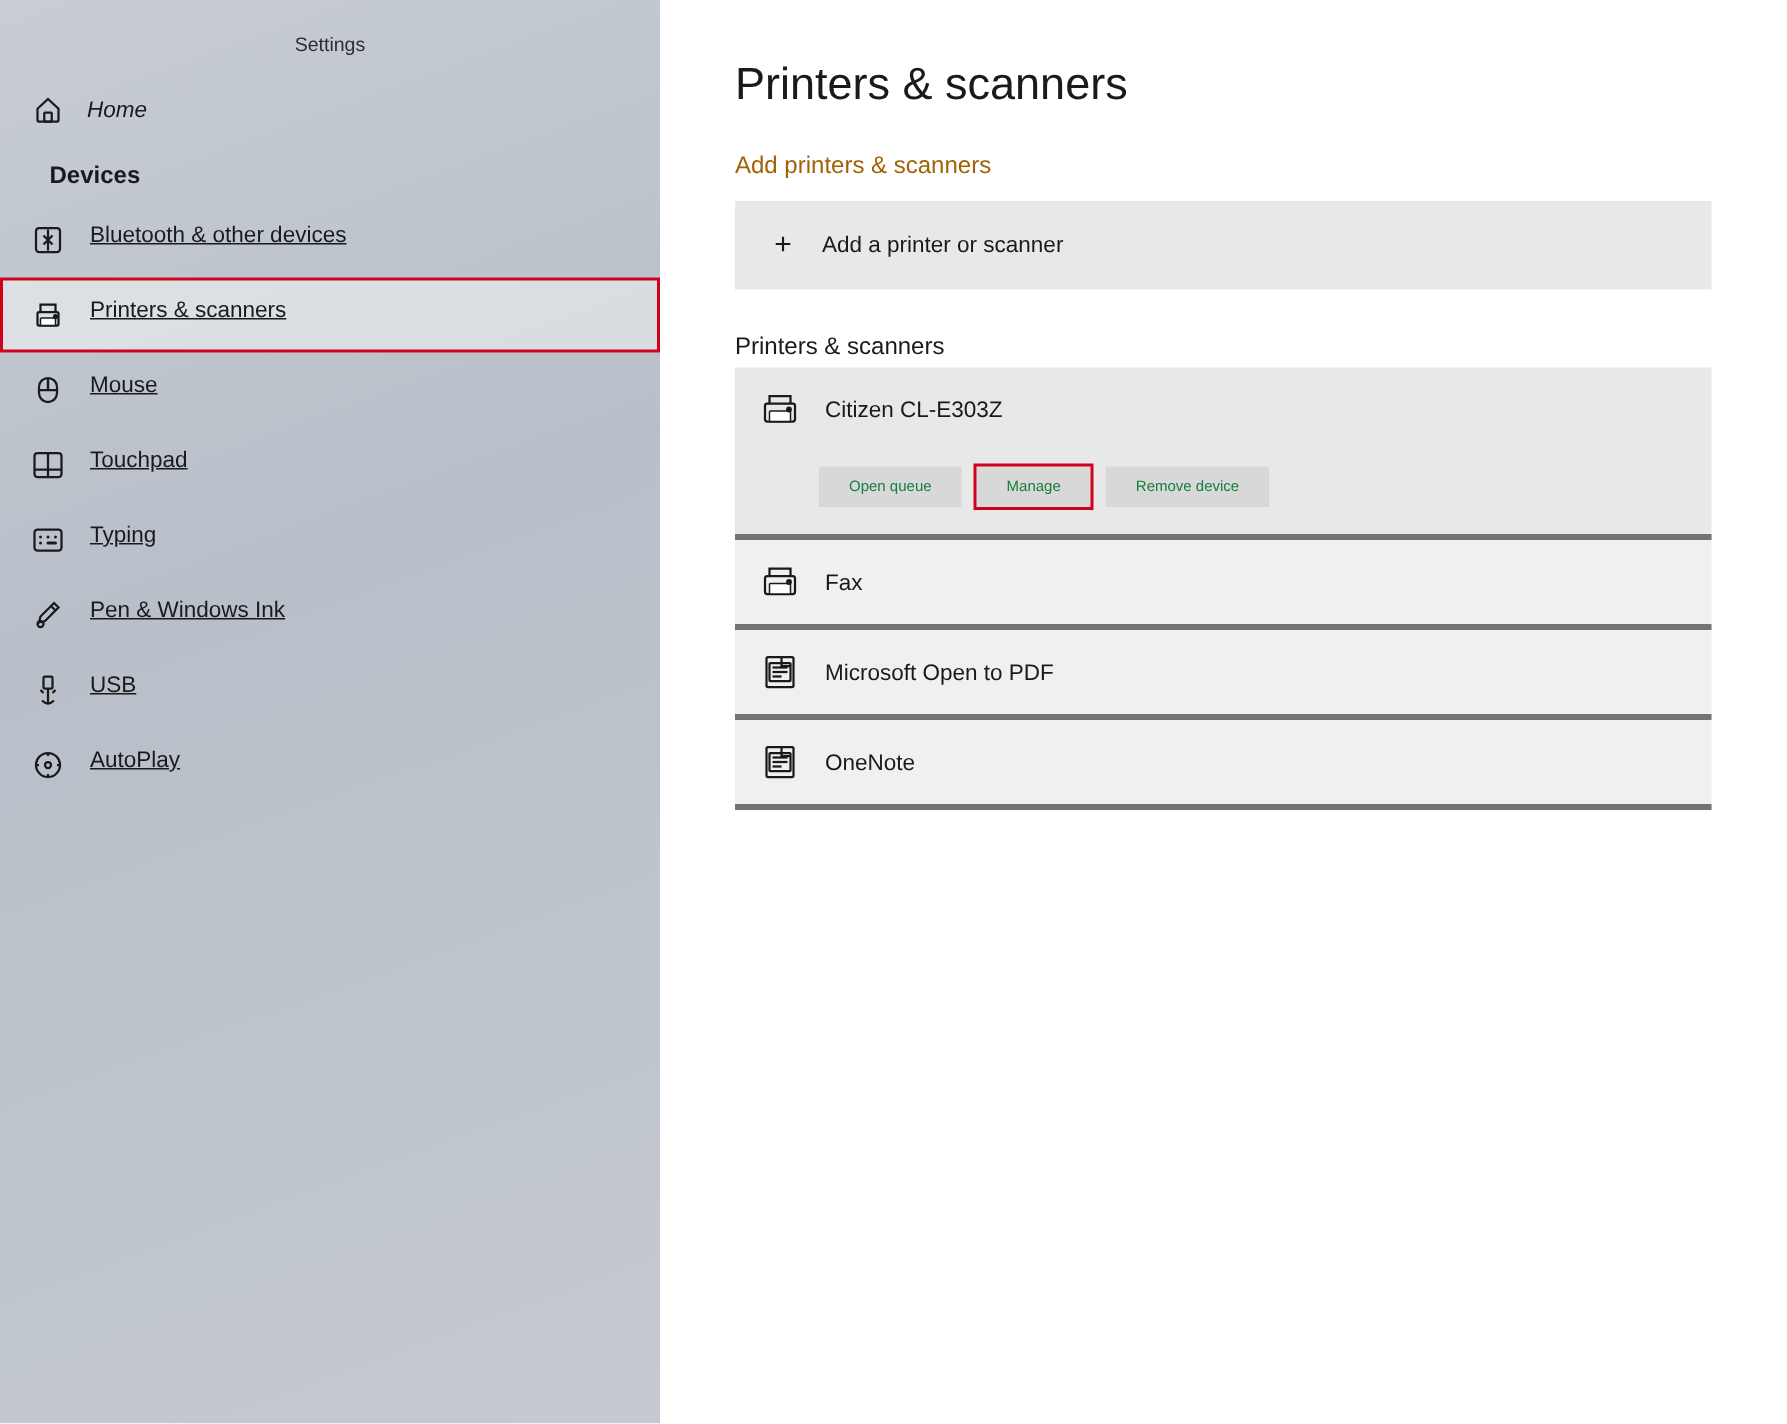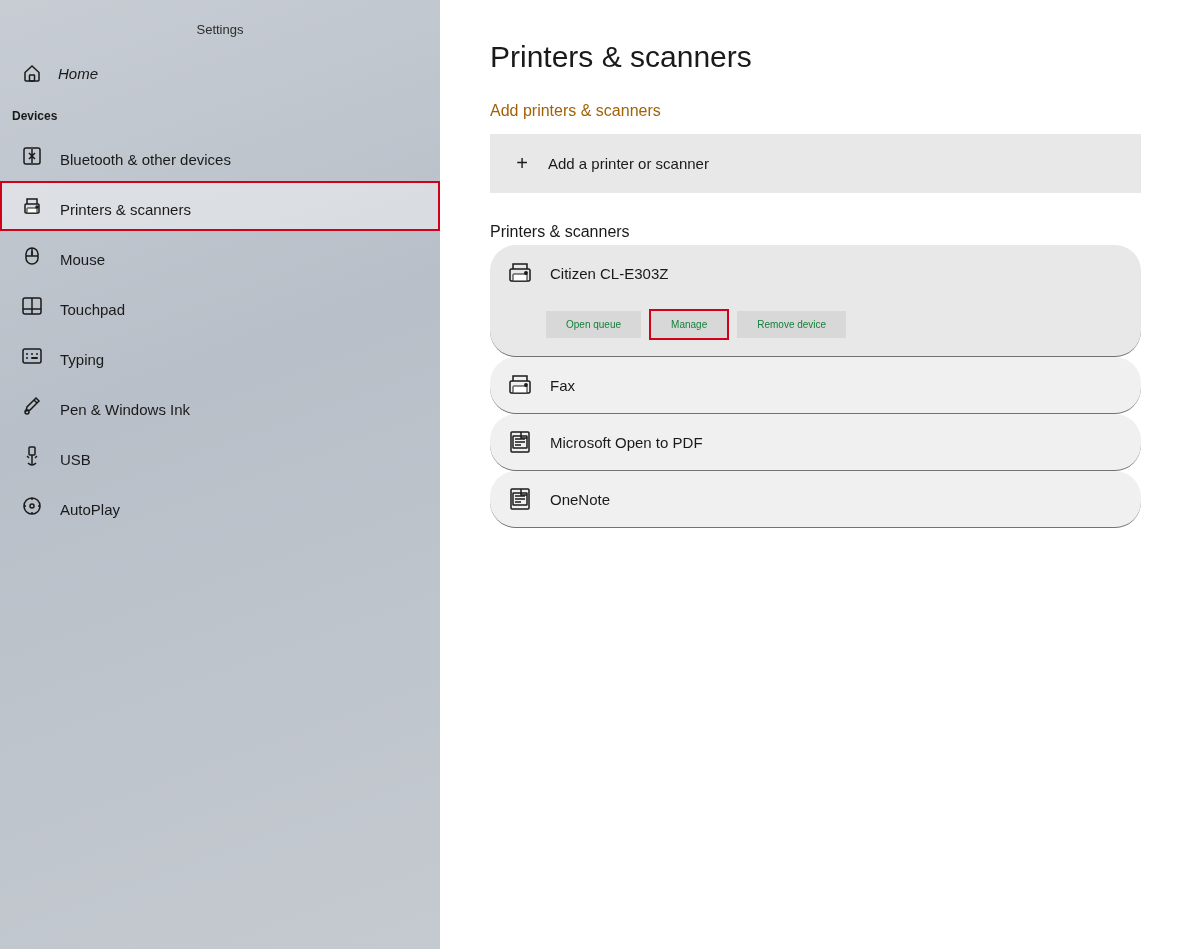--- a/index.html
+++ b/index.html
@@ -59,35 +59,36 @@
       background: transparent;
       color: #555;
     }
 
     .search-icon-svg {
       color: #555;
       font-size: 14px;
     }
 
     .section-label {
-      font-size: 12px;
+      font-size: 16px;
       font-weight: 700;
       color: #1a1a1a;
-      padding: 10px 20px 8px 12px;
+      padding: 10px 20px 8px 33px;
     }
 
     .nav-item {
       display: flex;
-      align-items: flex-end;
+      align-items: flex-start;
       gap: 16px;
       padding: 13px 20px;
       cursor: pointer;
       font-size: 15px;
       color: #1a1a1a;
       position: relative;
+      text-decoration: underline;
     }
 
     .nav-item.active {
       background: rgba(255,255,255,0.45);
       outline: 2px solid #d0021b;
       outline-offset: -2px;
     }
 
     .nav-icon {
       width: 24px;
@@ -152,23 +153,22 @@
     .printer-list {
       border: none;
     }
 
     .printer-item {
       display: flex;
       align-items: center;
       gap: 16px;
       padding: 14px 16px;
       background: #f0f0f0;
-      border-bottom: 1px solid #737373;
-      cursor: pointer;
-      border-radius: 26px;
+      border-bottom: 4px solid #737373;
+      cursor: pointer;
     }
 
     .printer-item.expanded {
       background: #e8e8e8;
       flex-direction: column;
       align-items: flex-start;
     }
 
     .printer-item-header {
       display: flex;

